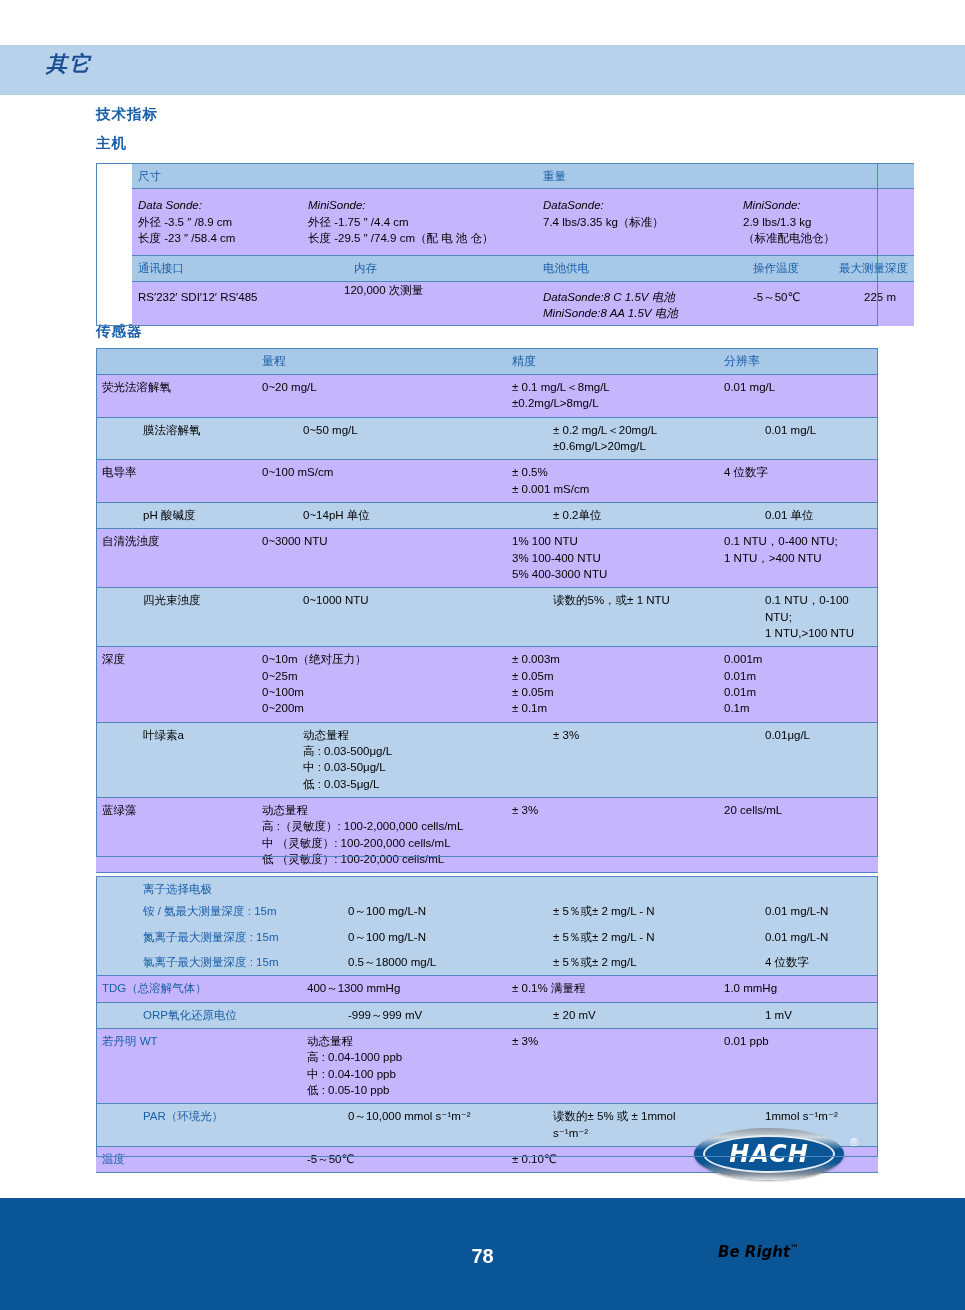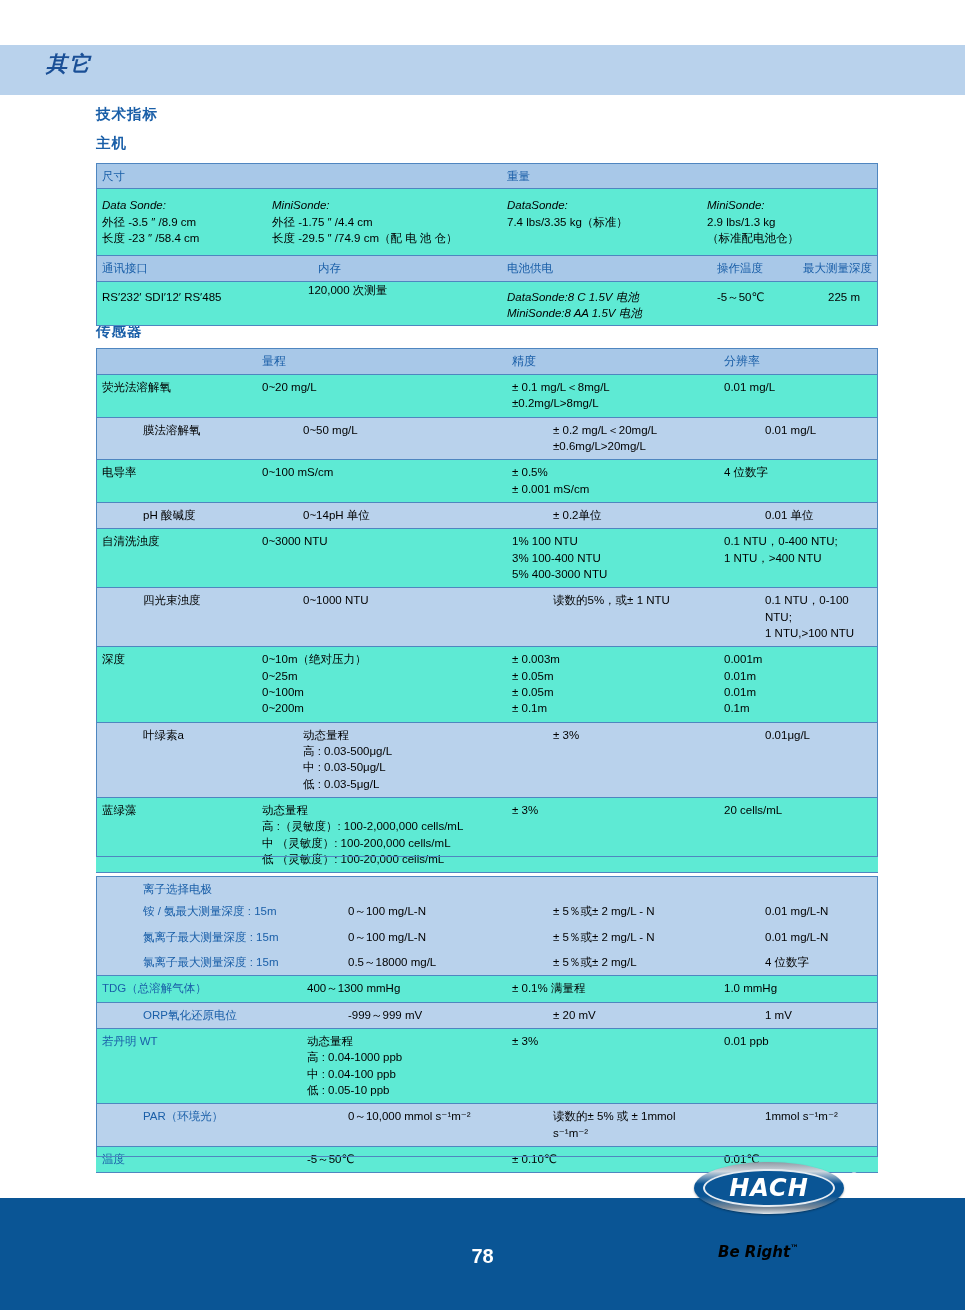--- a/index.html
+++ b/index.html
@@ -67,39 +67,39 @@
   }
   .hdr td {
     background: #a8c8e8;
     color: #1a5fa8;
     font-weight: normal;
     font-size: 12px;
     padding-top: 4px;
     padding-bottom: 4px;
   }
   .blue-row td { background: #b9d2ec; padding-left: 47px; }
-  .white-row td { background: #5eead4; }
+  .white-row td { background: #c4b5fd; }
   .rule-top td { border-top: 1px solid #4f86c0; }
   .rule-bot td { border-bottom: 1px solid #4f86c0; }
   .ital { font-style: italic; }
   .nowrap { white-space: nowrap; }
   .lbl-blue { color: #1a5fa8; }
 
   
   .frame {
     position: absolute;
     left: 96px;
     width: 782px;
     border: 1px solid #4f86c0;
     box-sizing: border-box;
     pointer-events: none;
   }
 
   
-  #tbl-host { top: 163px; }
+  #tbl-host { top: 163px; margin-left: 36px; }
   #tbl-host td { font-size: 11.5px; }
   #tbl-host .dims td { padding-top: 8px; padding-bottom: 9px; }
 
   
   #tbl-sensor { top: 348px; }
 
   
   #tbl-ise { top: 876px; }
 
   
@@ -117,21 +117,21 @@
     top: 1245px;
     width: 965px;
     text-align: center;
     color: #ffffff;
     font-size: 20px;
     font-weight: bold;
   }
   .logo-wrap {
     position: absolute;
     left: 694px;
-    top: 1162px;
+    top: 1128px;
     width: 180px;
     height: 54px;
   }
   .logo-oval {
     position: absolute;
     left: 0;
     top: 0;
     width: 150px;
     height: 52px;
     border-radius: 50%;

